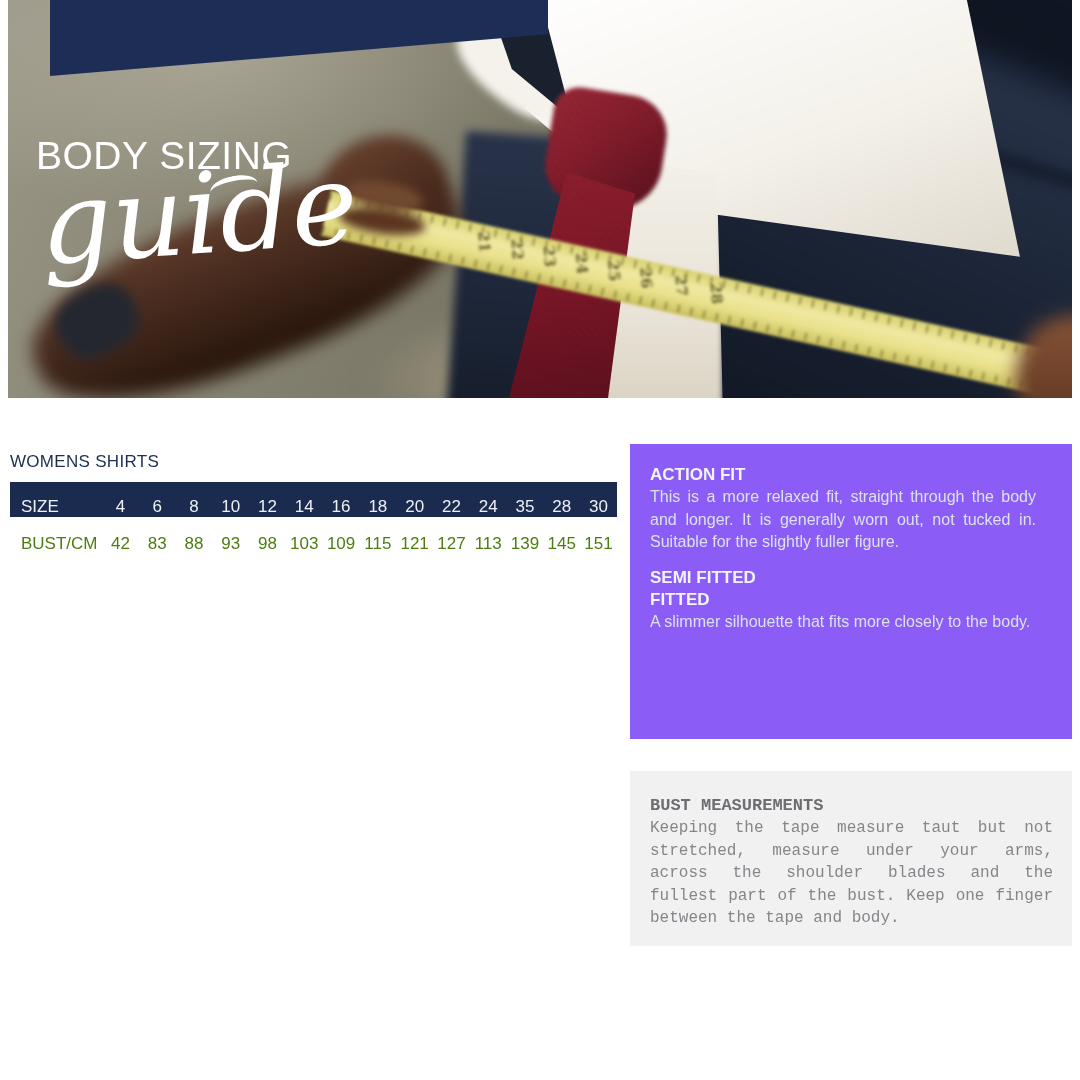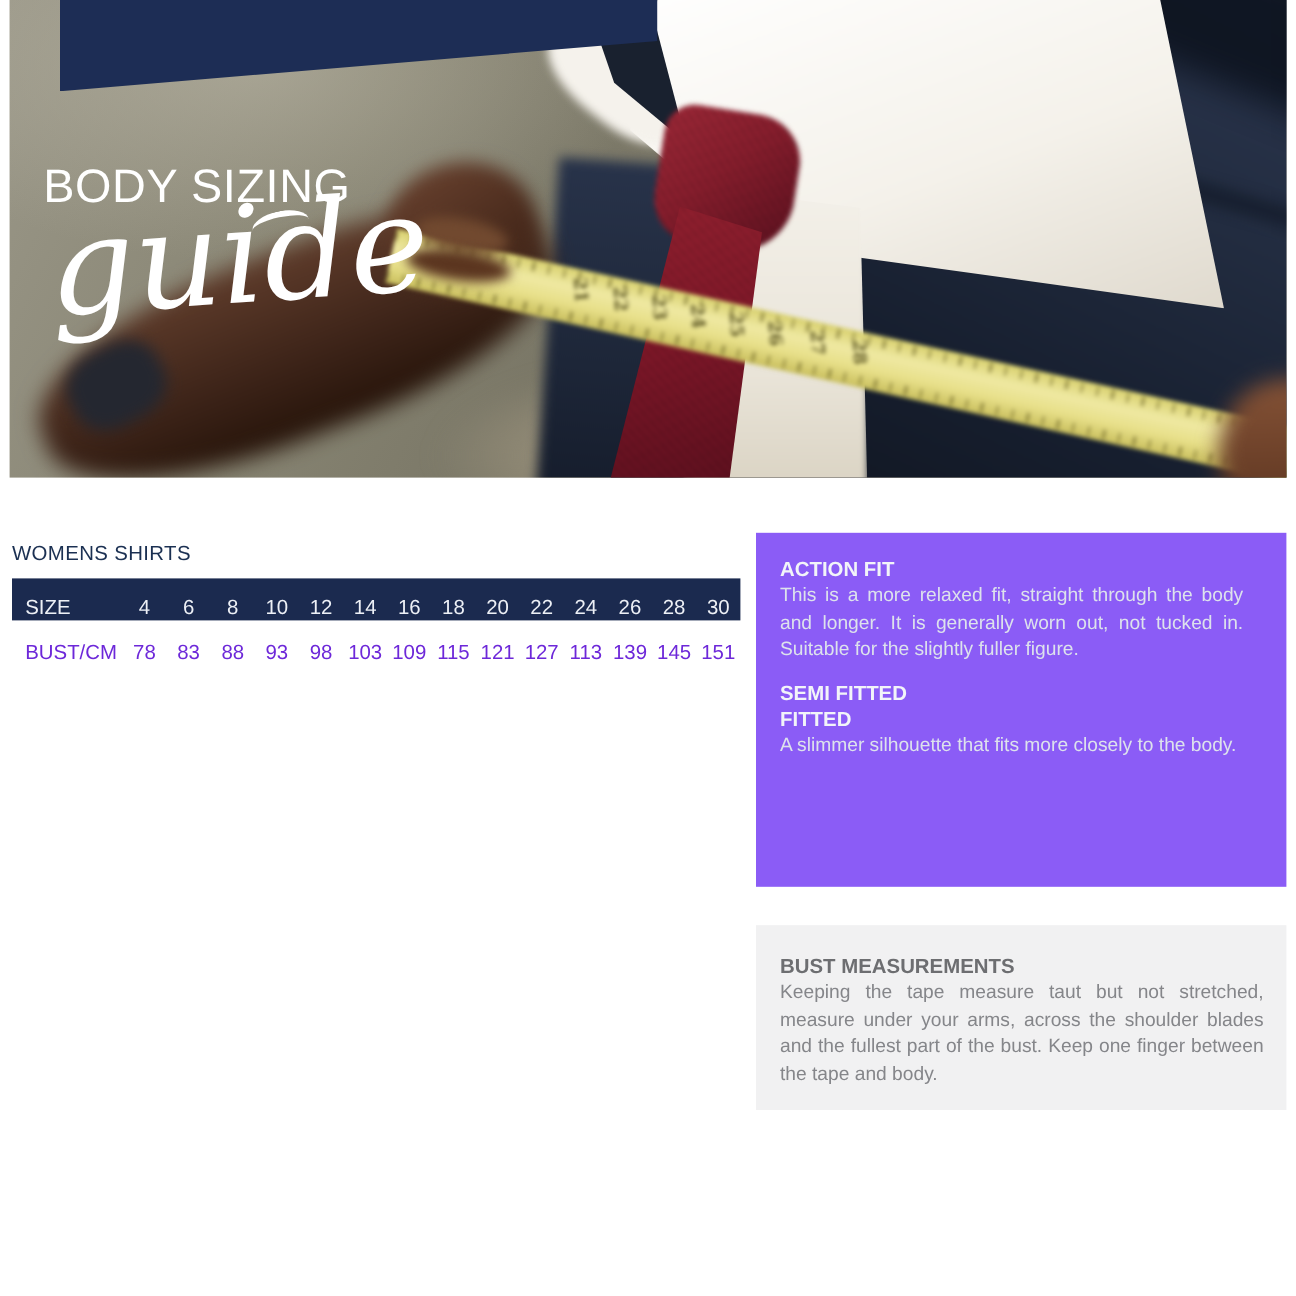--- a/index.html
+++ b/index.html
@@ -87,33 +87,33 @@
             font-size:112px; color:#ffffff; transform:rotate(-4deg); white-space:nowrap; line-height:1; }
   .flourish { left:202px; top:176px; width:48px; height:18px; border-top:5px solid #fff;
             border-radius:50%; transform:rotate(-12deg); }
 
   
   .section-title { position:absolute; left:10px; top:452px; font-size:17px; font-weight:normal;
             color:#1b3052; letter-spacing:.3px; }
   .size-table { position:absolute; left:10px; top:482px; width:607px; }
   .trow { display:flex; align-items:flex-end; }
   .trow.hdr { background:#1b2a4f; height:35px; color:#edf0f6; }
-  .trow.val { height:37px; color:#6d28d9; }
+  .trow.val { height:37px; color:#4d7c0f; }
   .tlabel { width:92px; padding-left:11px; font-size:17px; box-sizing:border-box; }
   .tcell  { flex:1; text-align:center; font-size:17px; }
 
   
   .fit-panel { position:absolute; left:630px; top:444px; width:442px; min-height:295px;
             background:#8b5cf6; box-sizing:border-box; padding:20px 19px 16px 20px; }
   .fit-h  { font-size:17px; font-weight:bold; color:#f2f4f9; line-height:22px; }
   .fit-p  { font-size:16px; color:#dde2ec; line-height:22.5px; text-align:justify; margin:0 17px 13px 0; }
   .fit-p.last { margin-bottom:0; text-align:left; }
 
   .measure-panel { position:absolute; left:630px; top:771px; width:442px; min-height:154px;
-            background:#f1f1f2; box-sizing:border-box; padding:24px 19px 16px 20px; }
+            background:#f1f1f2; box-sizing:border-box; padding:24px 19px 16px 20px;font-family:Liberation Mono, monospace; }
   .meas-h { font-size:17px; font-weight:bold; color:#6d6e71; line-height:22px; }
   .meas-p { font-size:16px; color:#85868a; line-height:22.5px; text-align:justify; margin:0; }
 </style>
 </head>
 <body>
 
 <div class="page">
 
   <div class="hero">
     <div class="wall-light"></div>
@@ -161,27 +161,27 @@
       <div class="tcell">6</div>
       <div class="tcell">8</div>
       <div class="tcell">10</div>
       <div class="tcell">12</div>
       <div class="tcell">14</div>
       <div class="tcell">16</div>
       <div class="tcell">18</div>
       <div class="tcell">20</div>
       <div class="tcell">22</div>
       <div class="tcell">24</div>
-      <div class="tcell">26</div>
+      <div class="tcell">35</div>
       <div class="tcell">28</div>
       <div class="tcell">30</div>
     </div>
     <div class="trow val">
       <div class="tlabel">BUST/CM</div>
-      <div class="tcell">78</div>
+      <div class="tcell">42</div>
       <div class="tcell">83</div>
       <div class="tcell">88</div>
       <div class="tcell">93</div>
       <div class="tcell">98</div>
       <div class="tcell">103</div>
       <div class="tcell">109</div>
       <div class="tcell">115</div>
       <div class="tcell">121</div>
       <div class="tcell">127</div>
       <div class="tcell">113</div>

